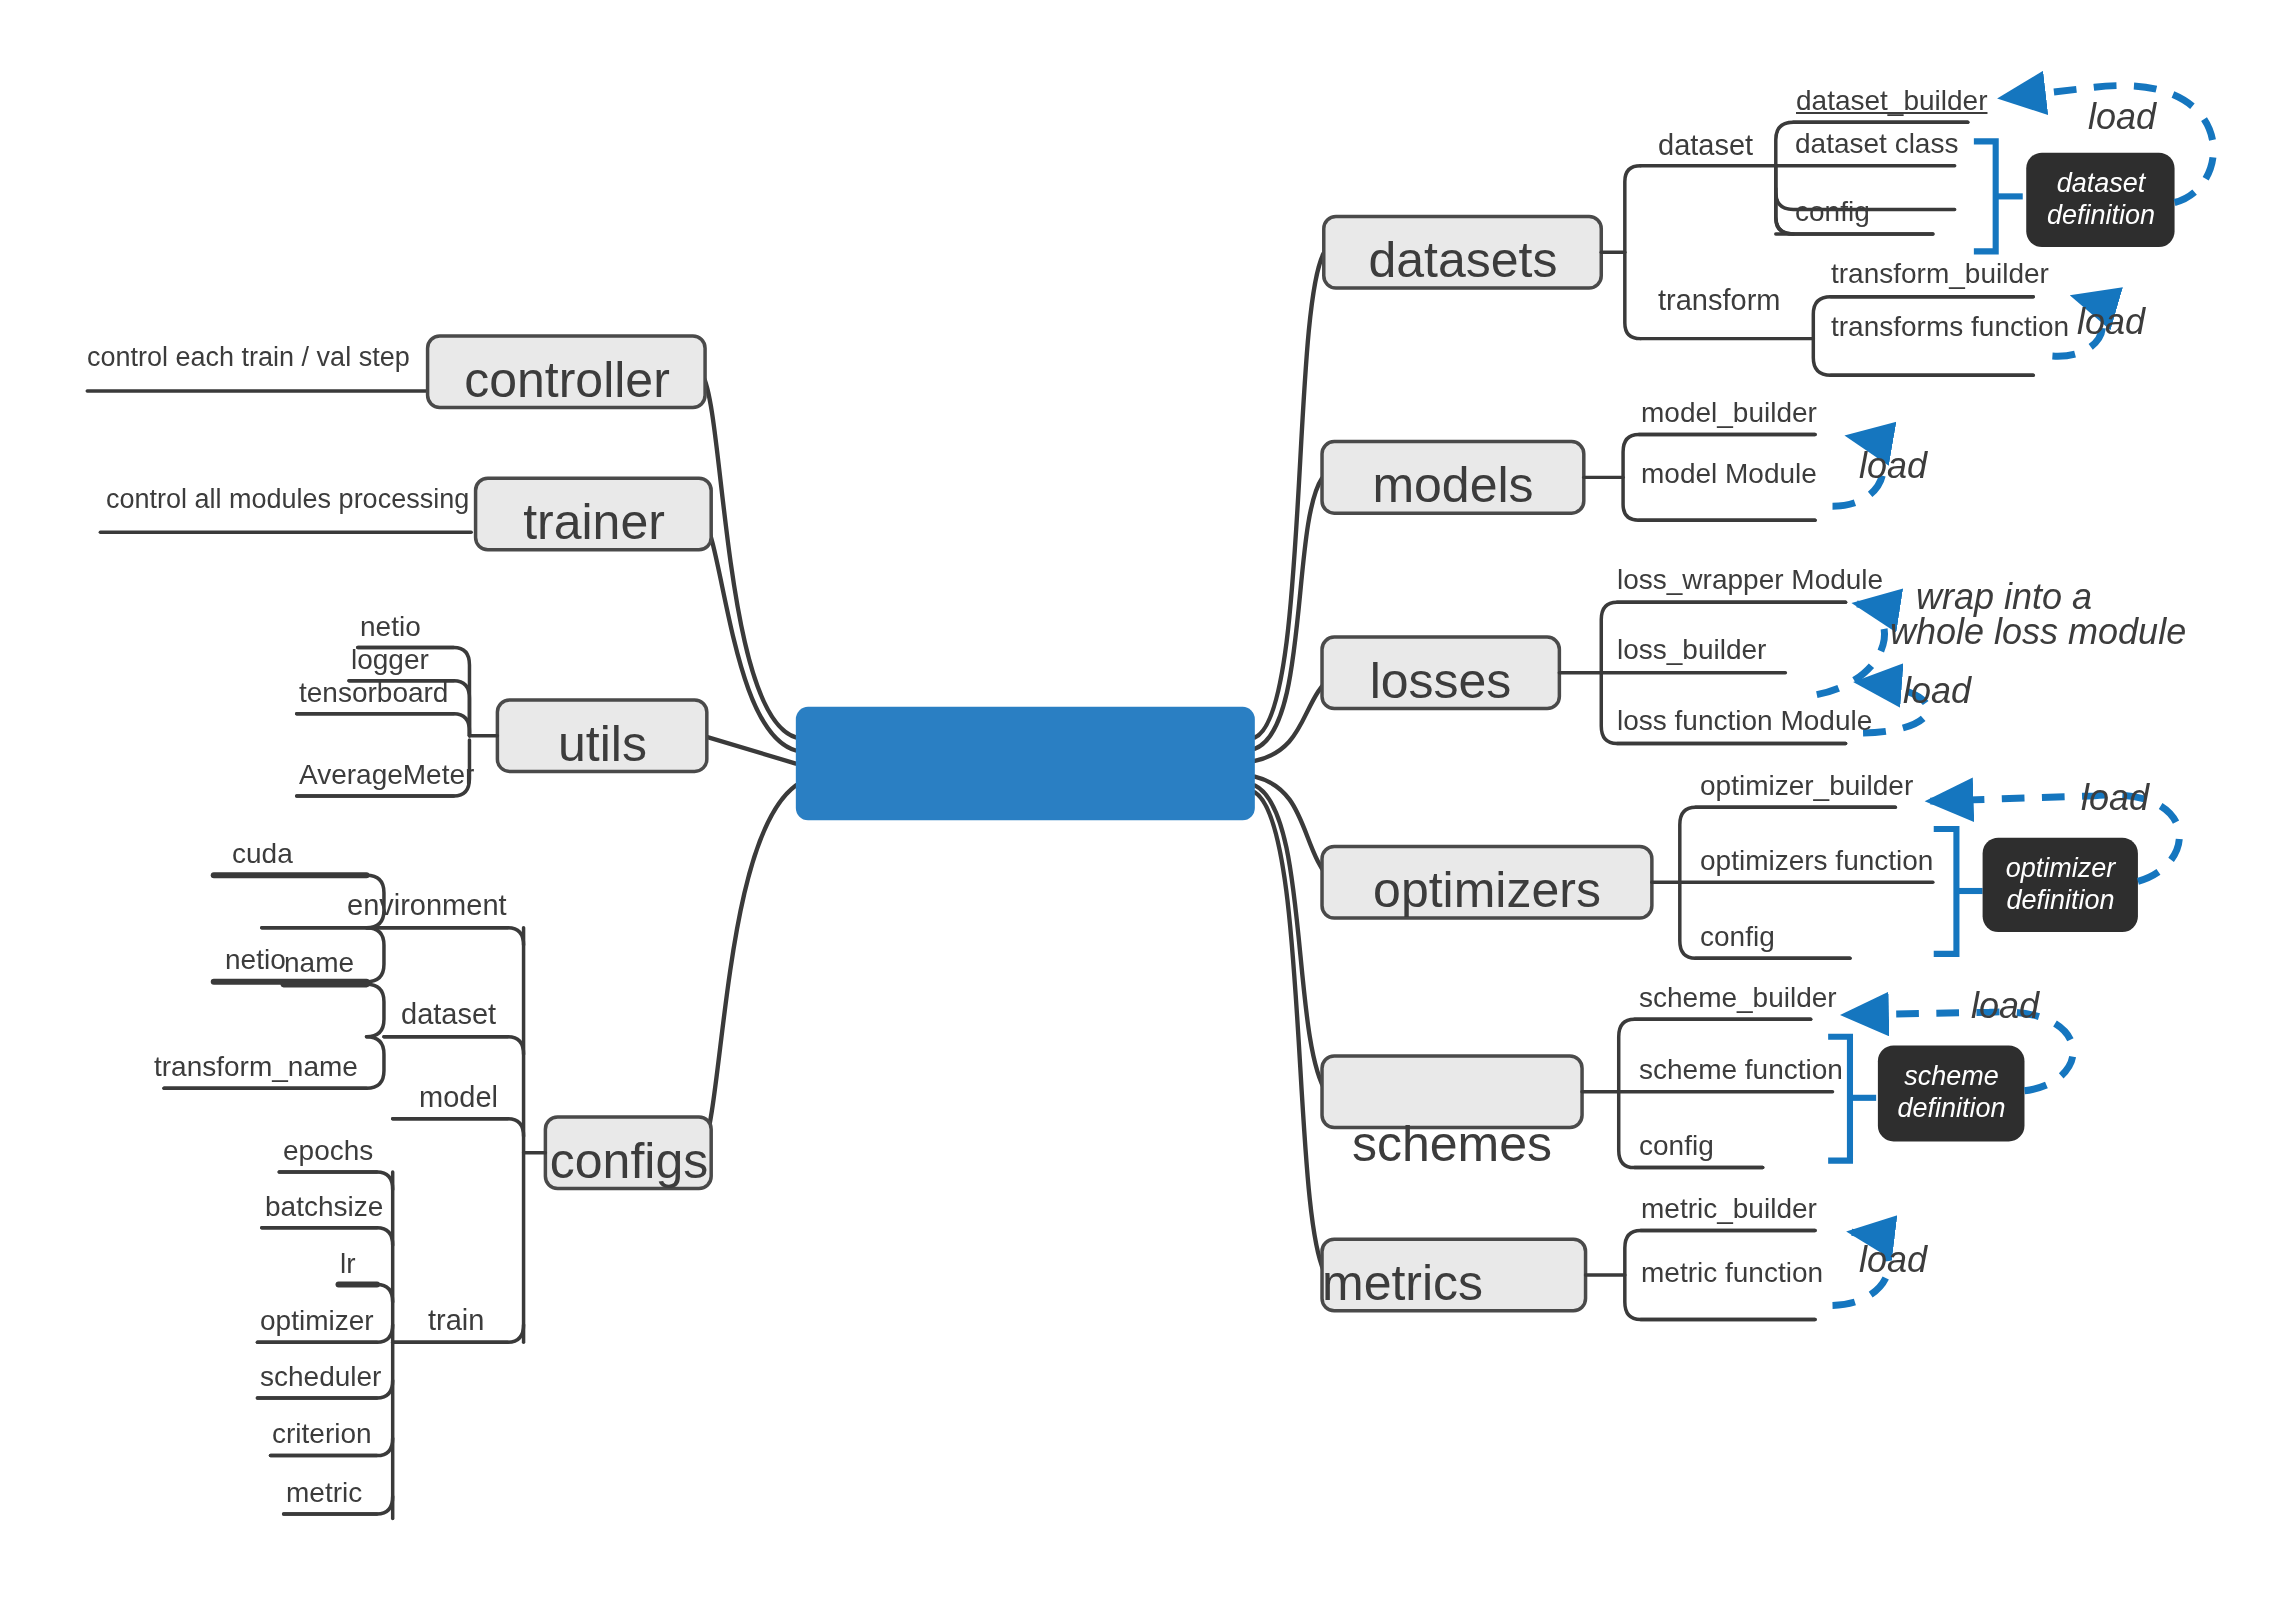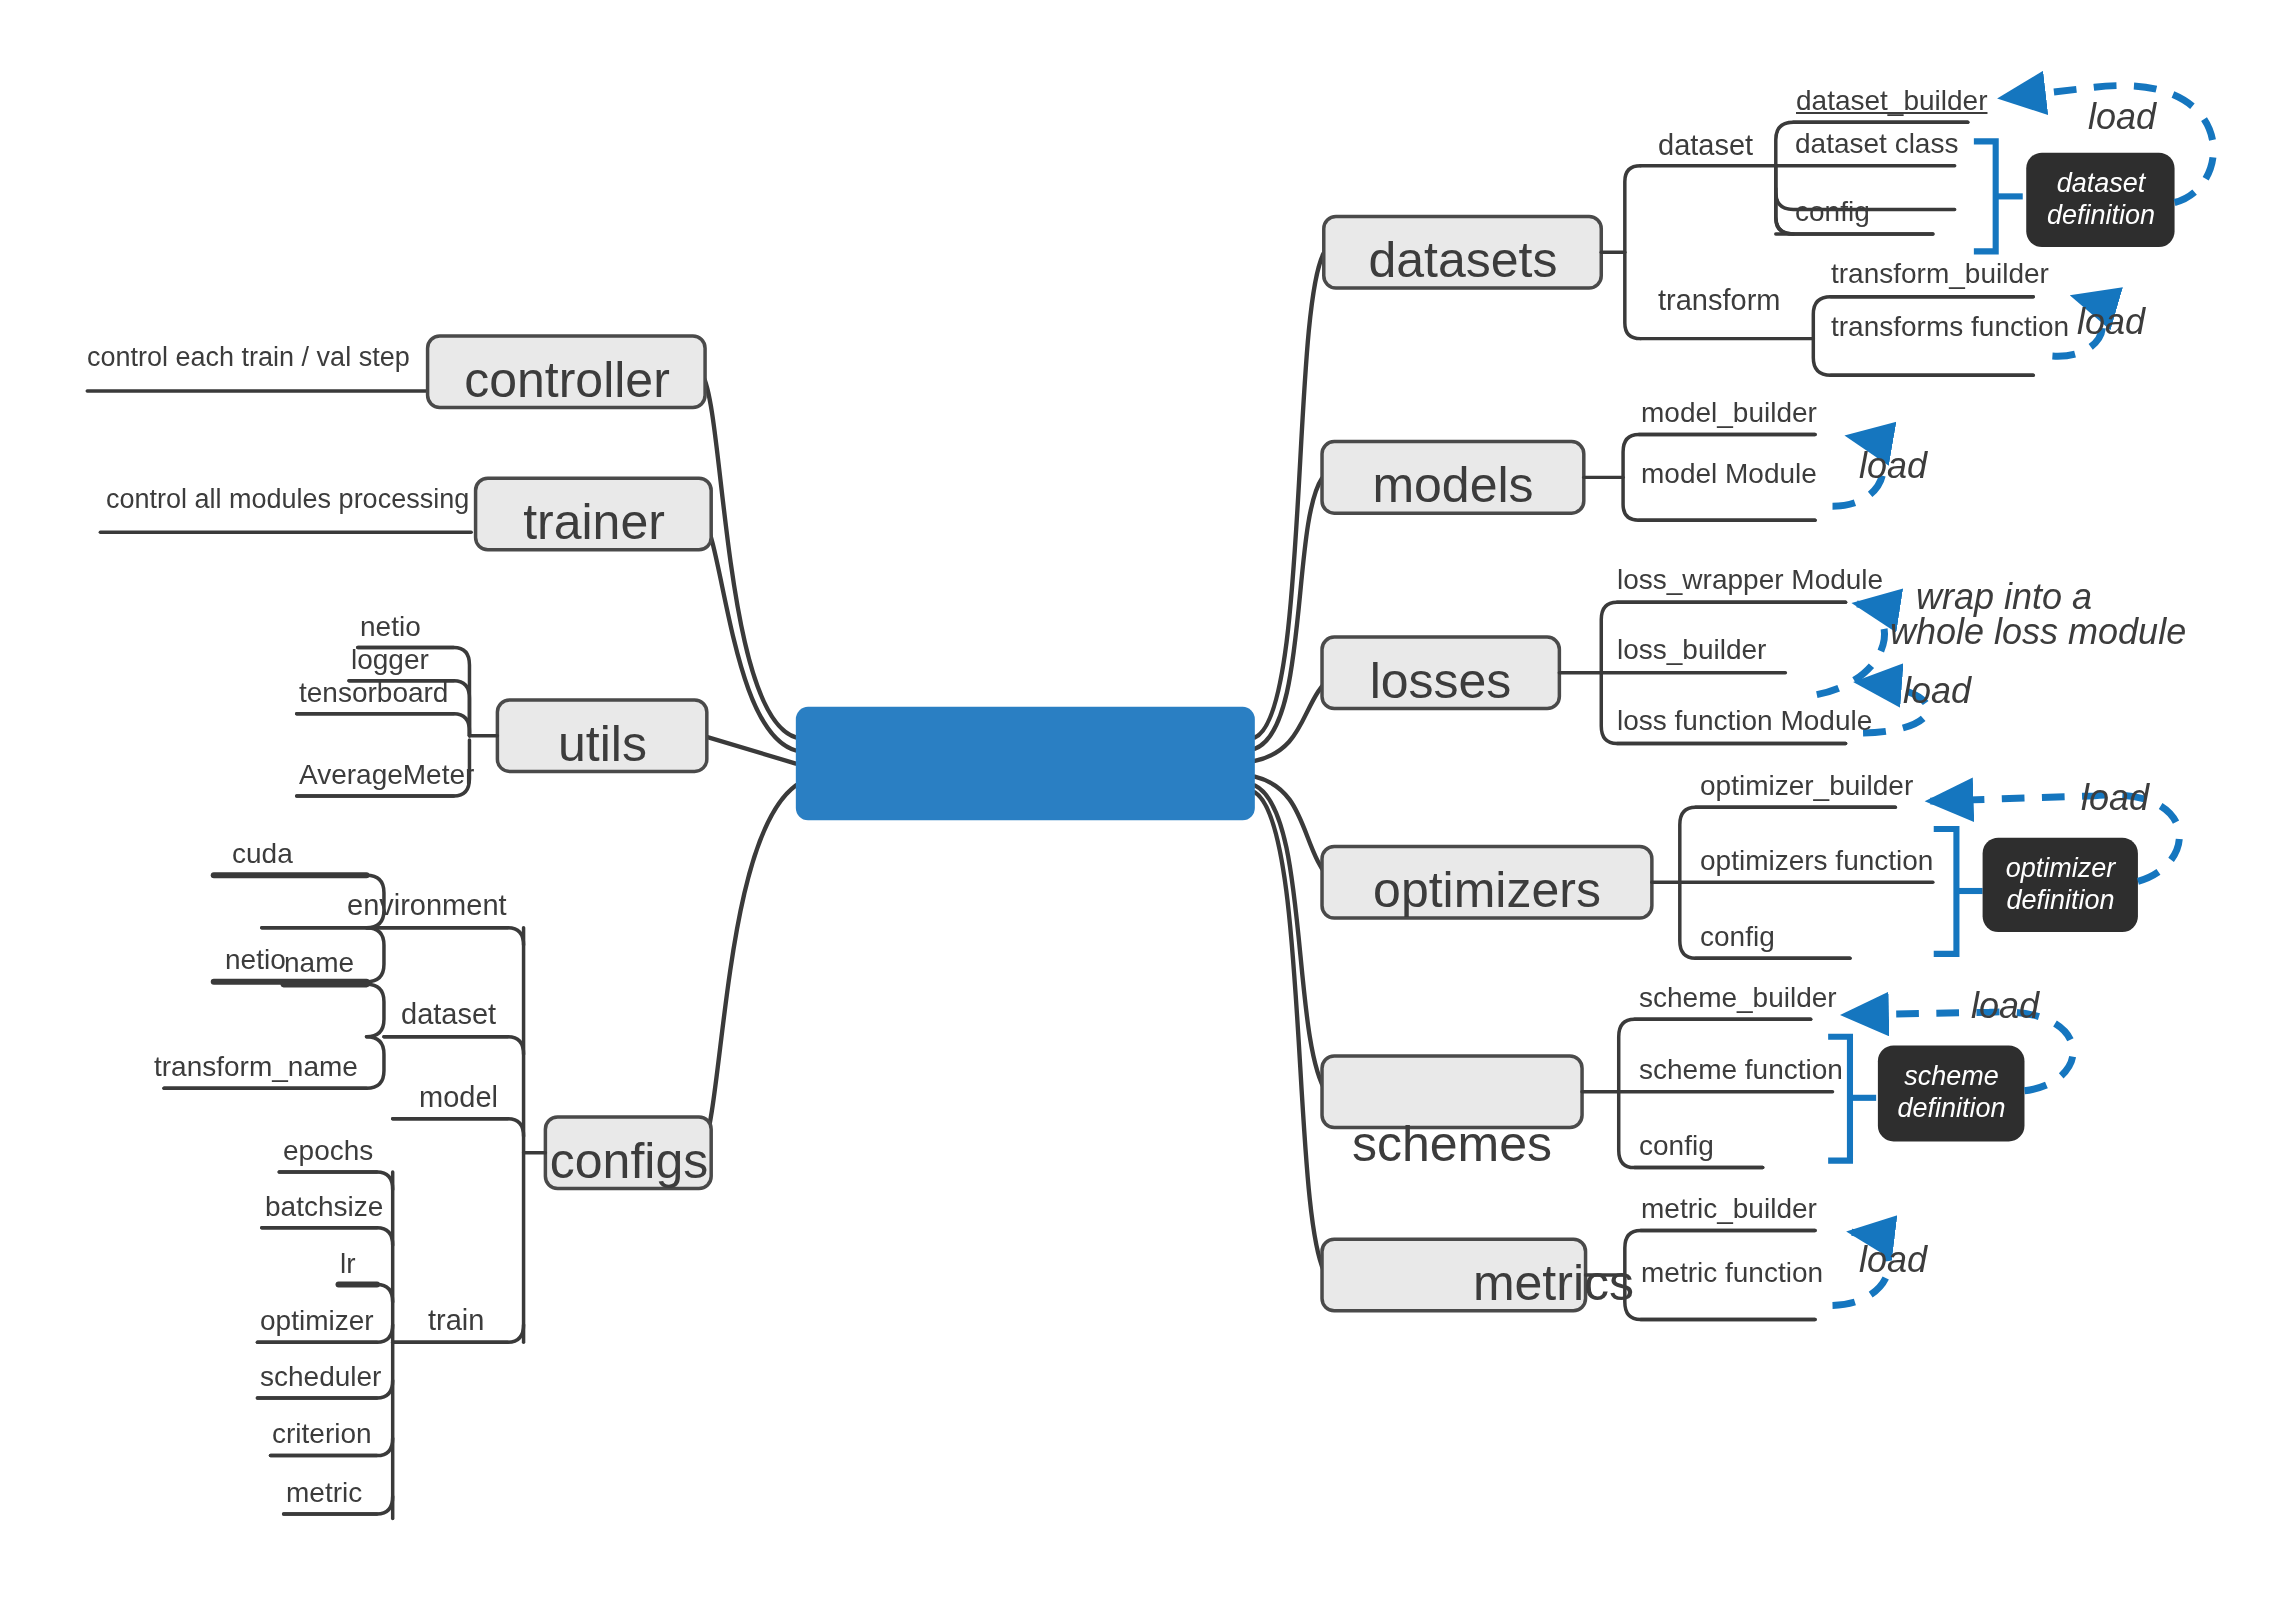--- a/index.html
+++ b/index.html
@@ -319,19 +319,19 @@
   <div class="lbl load-label" style="left:2081px;top:777px;">load</div>
 
   <div class="lbl main-label" style="left:1322px;top:1071px;width:260px;text-align:center;margin-top:44px;">schemes</div>
   <div class="lbl leaf-label" style="left:1639px;top:982px;">scheme_builder</div>
   <div class="lbl leaf-label" style="left:1639px;top:1054px;">scheme function</div>
   <div class="lbl leaf-label" style="left:1639px;top:1130px;">config</div>
   <div class="def-label" style="left:1878px;top:1061px;width:147px;">scheme
 definition</div>
   <div class="lbl load-label" style="left:1971px;top:985px;">load</div>
 
-  <div class="lbl main-label" style="left:1322px;top:1254px;width:300px;text-align:right;padding-left:12px;">metrics</div>
+  <div class="lbl main-label" style="left:1322px;top:1254px;width:300px;text-align:left;">metrics</div>
   <div class="lbl leaf-label" style="left:1641px;top:1193px;">metric_builder</div>
   <div class="lbl leaf-label" style="left:1641px;top:1257px;">metric function</div>
   <div class="lbl load-label" style="left:1859px;top:1239px;">load</div>
 
 </div>
 
 
 </body></html>

